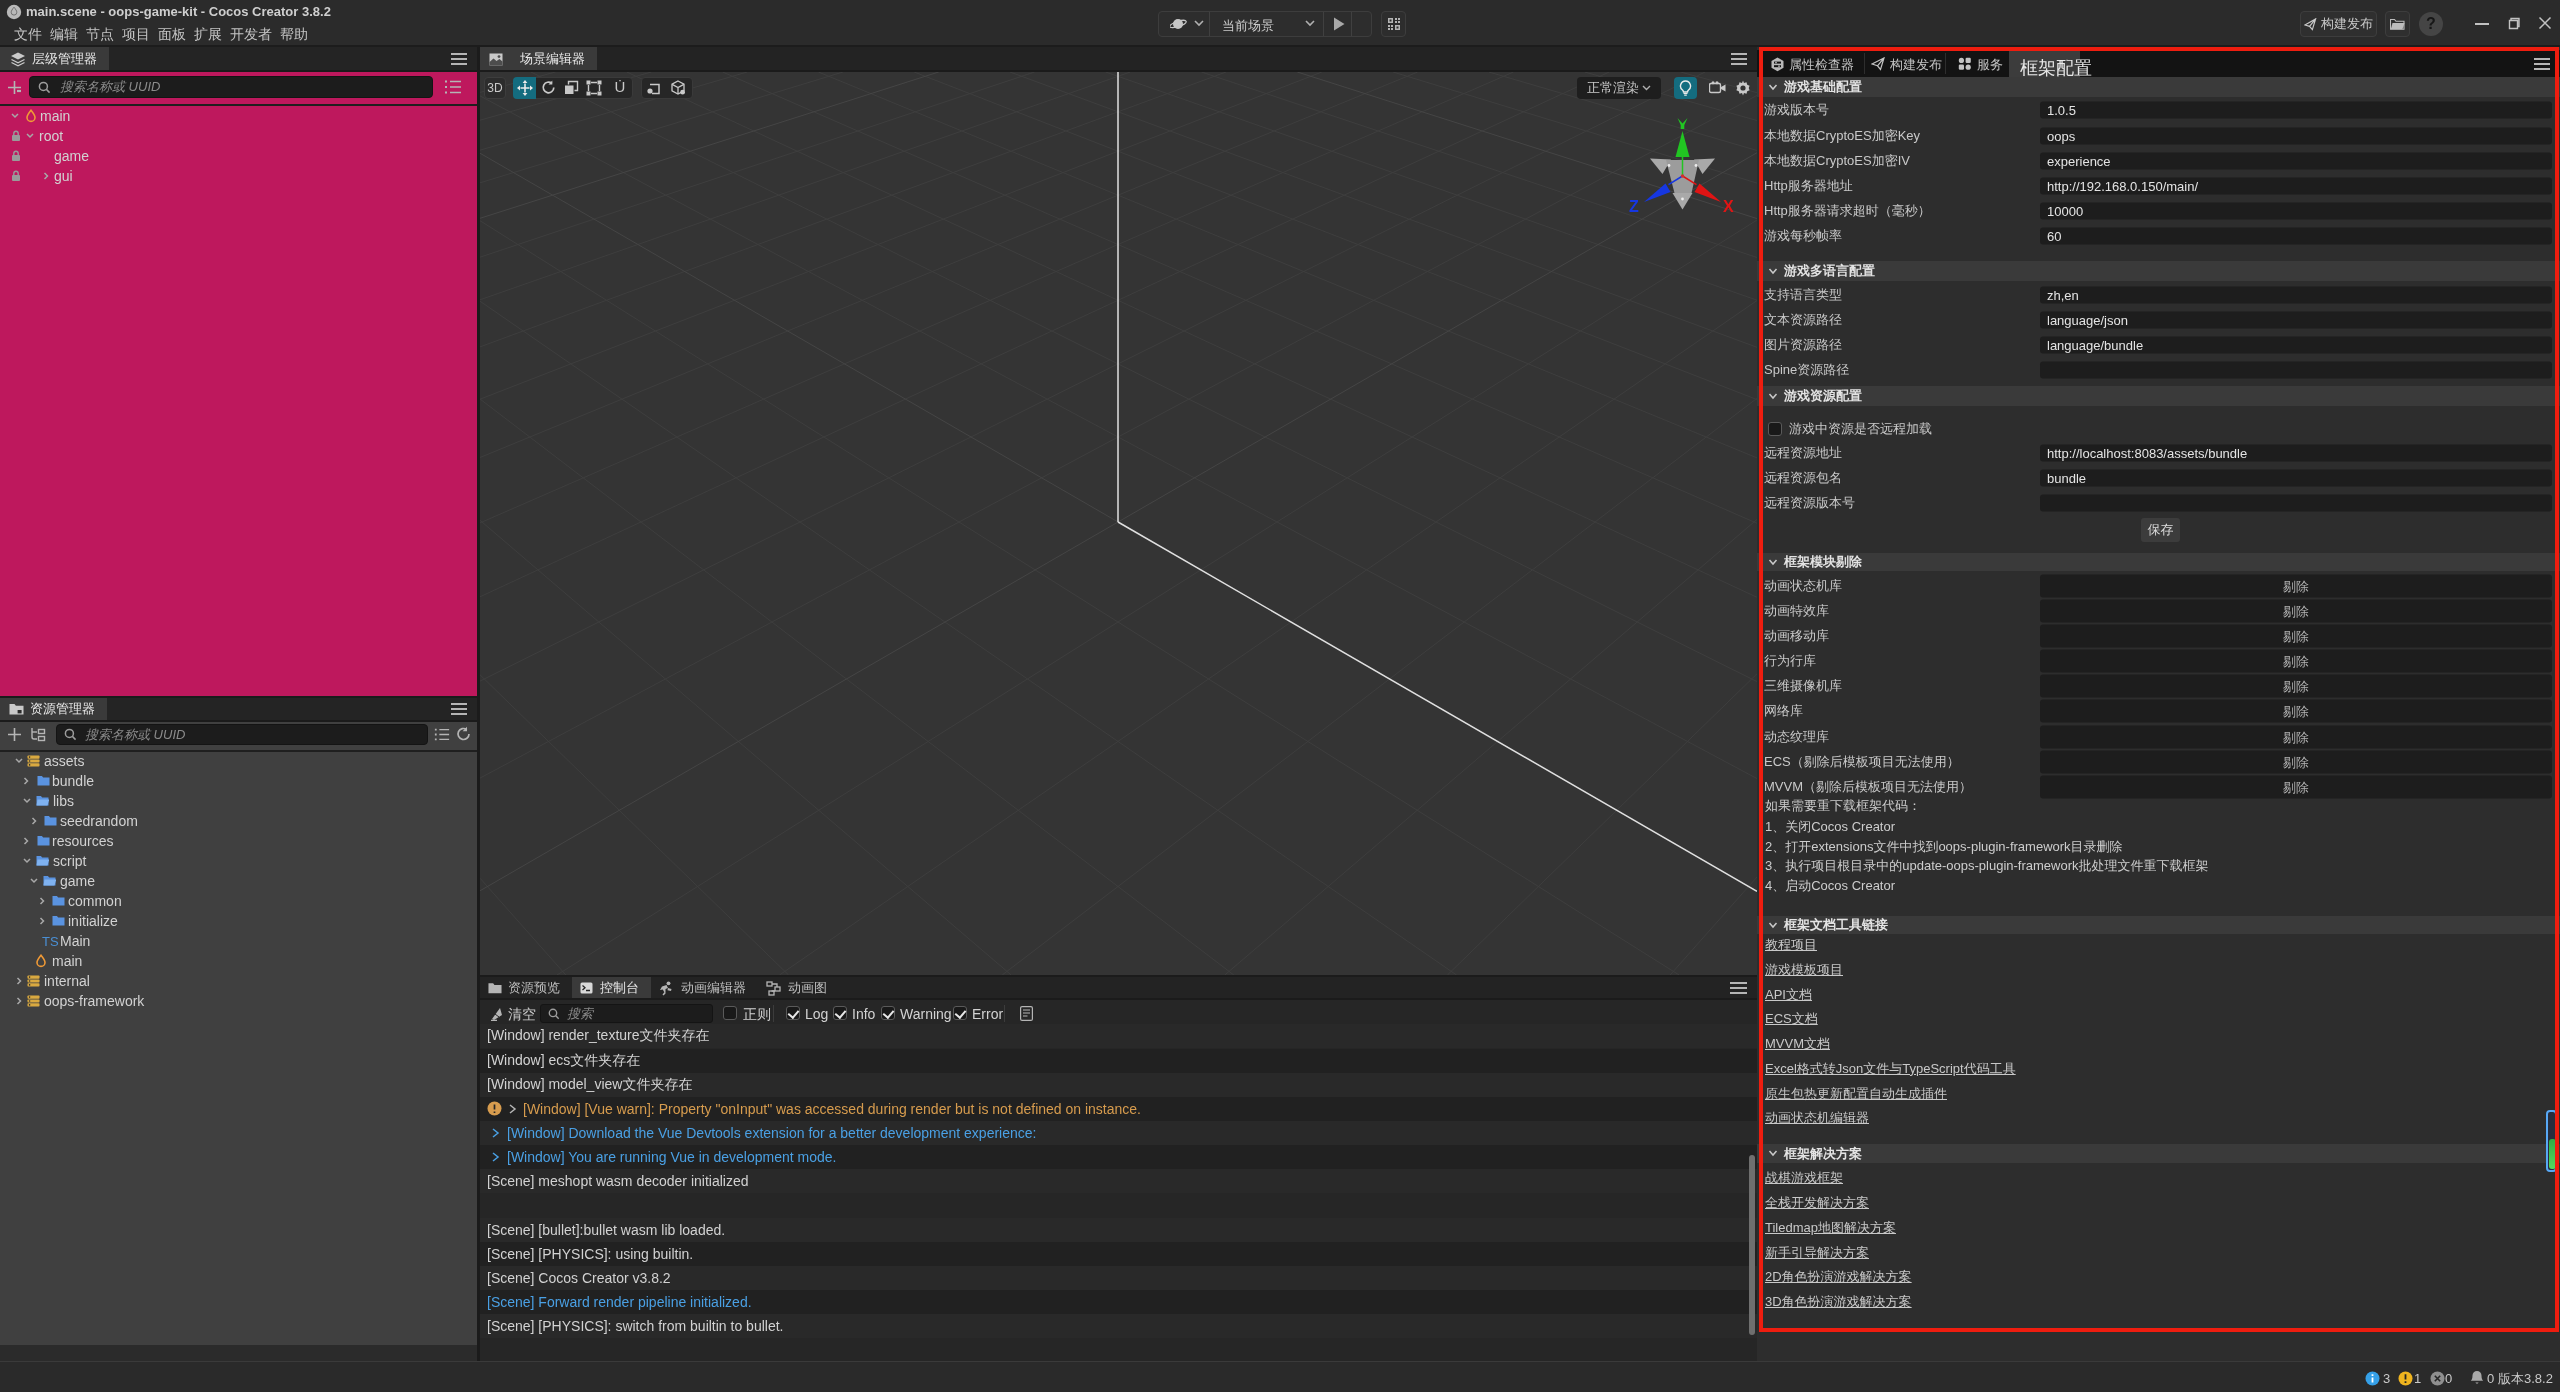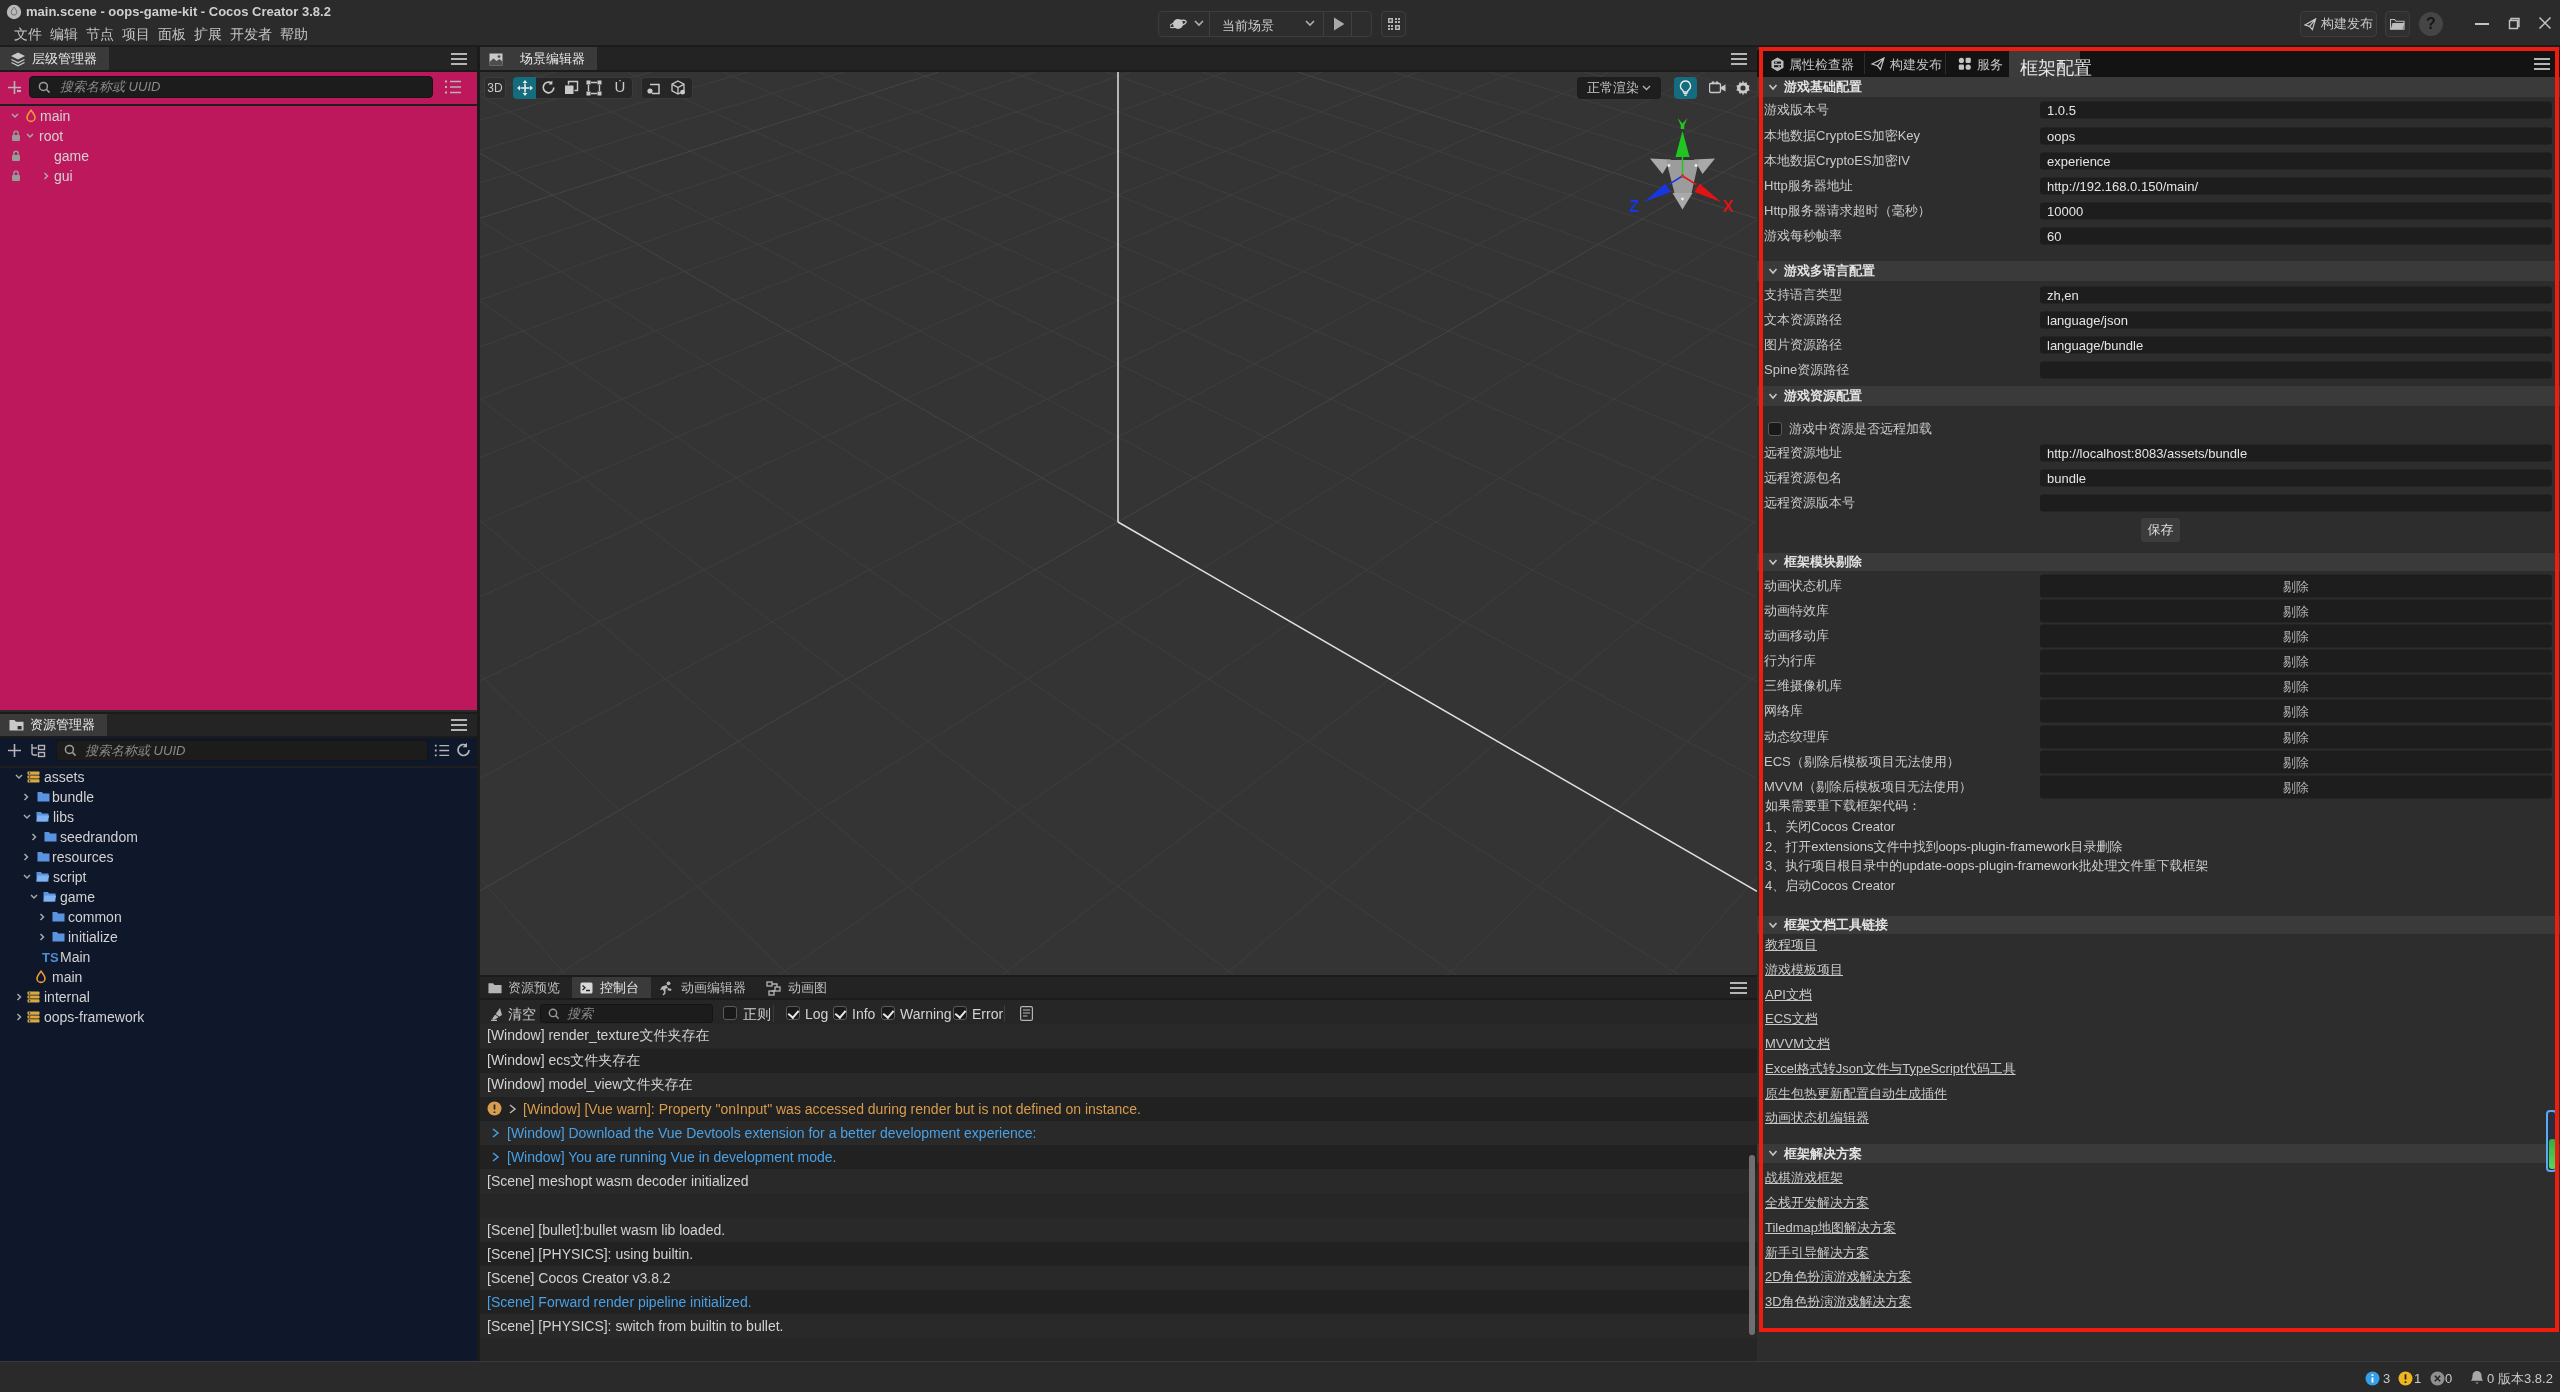--- a/index.html
+++ b/index.html
@@ -142,21 +142,21 @@
       <div class="abs tree" style="left:54px;top:109px;transform:translateY(-50%)">game</div>
       <svg class="abs" style="left:11px;top:123px" width="10" height="12" viewBox="0 0 10 12">
         <rect x="1" y="5" width="8" height="6" rx="1" fill="#9a9a9a"></rect>
         <path d="M2.8 5V3.4a2.2 2.2 0 0 1 4.4 0V5" fill="none" stroke="#9a9a9a" stroke-width="1.4"></path>
       </svg>
       <svg class="abs" style="left:41px;top:124px" width="10" height="10" viewBox="0 0 10 10">
         <path d="M3.5 2l3 3-3 3" fill="none" stroke="#a8a8a8" stroke-width="1.5"></path>
       </svg>
       <div class="abs tree" style="left:54px;top:129px;transform:translateY(-50%)">gui</div>
     </div>
-<div class="abs" style="left:0;top:712px;width:477px;height:649px;background:#0f172a;border-top:2px solid #1b1b1b">
+<div class="abs" style="left:0;top:696px;width:477px;height:649px;background:#404040;border-top:2px solid #1b1b1b">
       <div class="abs tabbar" style="left:0;top:0;width:477px;height:24px"><div class="tab on" style="padding-left:30px">资源管理器</div><svg class="abs" style="left:9px;top:5px" width="15" height="12" viewBox="0 0 15 12">
           <path d="M0.5 1h5l1.4 1.7h7.6v8.8H0.5z" fill="#c9c9c9"></path>
           <rect x="8.6" y="7" width="4" height="3.4" fill="#2b2b2b"></rect>
         </svg><div class="hamb"></div></div>
       <svg class="abs" style="left:7px;top:29px" width="15" height="15" viewBox="0 0 15 15">
         <path d="M7.5 1v13M1 7.5h13" stroke="#b5b5b5" stroke-width="1.6"></path>
       </svg>
       <svg class="abs" style="left:30px;top:29px" width="16" height="15" viewBox="0 0 16 15" fill="none" stroke="#b5b5b5" stroke-width="1.4">
         <path d="M2 1v9a2 2 0 0 0 2 2h3"></path>
         <path d="M2 5h5"></path>
@@ -241,21 +241,21 @@
         <path d="M0.5 1h4.4l1.3 1.6h6.3v7.9H0.5z" fill="#5a93e0"></path>
       </svg>
       <div class="abs tree" style="left:68px;top:203px;transform:translateY(-50%)">common</div>
       <svg class="abs" style="left:37px;top:218px" width="10" height="10" viewBox="0 0 10 10">
         <path d="M3.5 2l3 3-3 3" fill="none" stroke="#a8a8a8" stroke-width="1.5"></path>
       </svg>
       <svg class="abs" style="left:52px;top:217px" width="13" height="11" viewBox="0 0 13 11">
         <path d="M0.5 1h4.4l1.3 1.6h6.3v7.9H0.5z" fill="#5a93e0"></path>
       </svg>
       <div class="abs tree" style="left:68px;top:223px;transform:translateY(-50%)">initialize</div>
-      <div class="abs" style="left:42px;top:243px;transform:translateY(-50%);color:#4a8fd4;font-weight:bold;font-size:13px">TS</div>
+      <div class="abs" style="left:42px;top:243px;transform:translateY(-50%);color:#4a8fd4;font-weight:normal;font-size:13px">TS</div>
       <div class="abs tree" style="left:60px;top:243px;transform:translateY(-50%)">Main</div>
       <svg class="abs" style="left:35px;top:256px" width="12" height="14" viewBox="0 0 12 14">
         <path d="M6 1.2c2.6 3.2 4 5.3 4 7.2a4 4 0 1 1-8 0c0-1.9 1.4-4 4-7.2z" fill="none" stroke="#f09a36" stroke-width="1.6"></path>
       </svg>
       <div class="abs tree" style="left:52px;top:263px;transform:translateY(-50%)">main</div>
       <svg class="abs" style="left:14px;top:278px" width="10" height="10" viewBox="0 0 10 10">
         <path d="M3.5 2l3 3-3 3" fill="none" stroke="#a8a8a8" stroke-width="1.5"></path>
       </svg>
       <svg class="abs" style="left:27px;top:277px" width="13" height="12" viewBox="0 0 13 12" fill="#d9a940">
         <rect x="0.5" y="0.5" width="12" height="3.2" rx="0.8"></rect>

